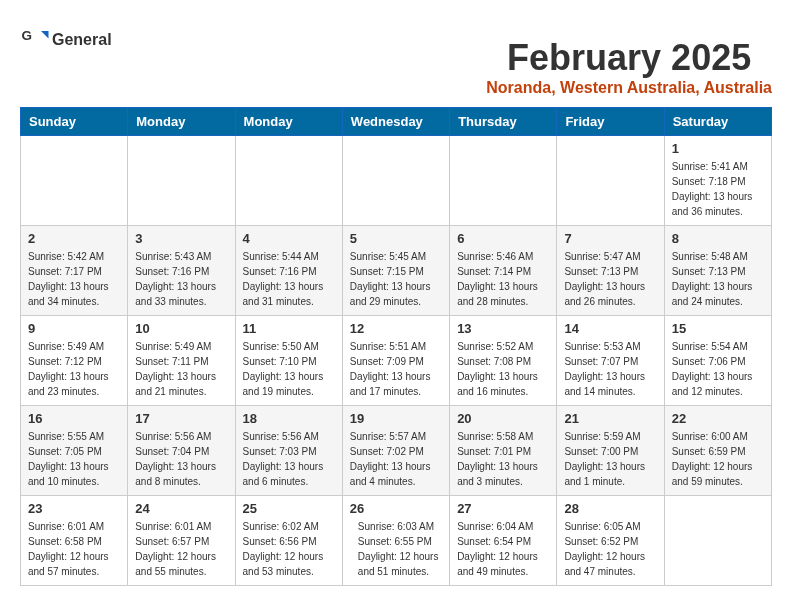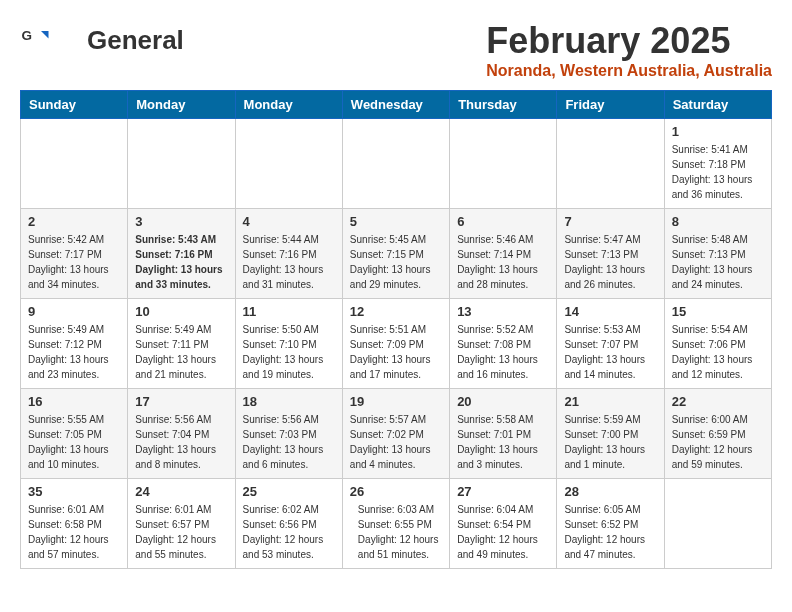--- a/index.html
+++ b/index.html
@@ -15,34 +15,34 @@
       justify-content: space-between;
       align-items: flex-start;
       margin-bottom: 10px;
     }
     .logo {
       display: flex;
       align-items: center;
       margin-top: 5px;
     }
     .logo-text {
-      font-size: 26px;
+      font-size: 16px;
       font-weight: bold;
       color: #333;
       line-height: 1.1;
-      margin-left: 35px;
     }
     .logo-text .blue { color: #1565c0; }
     .logo-icon {
       width: 30px;
       height: 30px;
       margin-right: 2px;
     }
     .title-section {
-      text-align: left;
+      text-align: center;
+      margin-top: 17px;
     }
     .calendar-title {
       font-size: 36px;
       font-weight: bold;
       color: #333;
     }
     .calendar-subtitle {
       font-size: 16px;
       color: #c2410c;
       font-weight: bold;
@@ -138,21 +138,21 @@
       <tr>
         <td>
           <span class="day-number">2</span>
           <div class="day-info" style="white-space: pre-line;">Sunrise: 5:42 AM
 Sunset: 7:17 PM
 Daylight: 13 hours
 and 34 minutes.</div>
         </td>
         <td>
           <span class="day-number">3</span>
-          <div class="day-info" style="white-space: pre-line; font-weight: bold;">Sunrise: 5:43 AM
+          <div class="day-info" style="white-space: pre-line;">Sunrise: 5:43 AM
 Sunset: 7:16 PM
 Daylight: 13 hours
 and 33 minutes.</div>
         </td>
         <td>
           <span class="day-number">4</span>
           <div class="day-info" style="white-space: pre-line;">Sunrise: 5:44 AM
 Sunset: 7:16 PM
 Daylight: 13 hours
 and 31 minutes.</div>
@@ -283,21 +283,21 @@
         <td>
           <span class="day-number">22</span>
           <div class="day-info" style="white-space: pre-line;">Sunrise: 6:00 AM
 Sunset: 6:59 PM
 Daylight: 12 hours
 and 59 minutes.</div>
         </td>
       </tr>
       <tr>
         <td>
-          <span class="day-number">35</span>
+          <span class="day-number">23</span>
           <div class="day-info" style="white-space: pre-line;">Sunrise: 6:01 AM
 Sunset: 6:58 PM
 Daylight: 12 hours
 and 57 minutes.</div>
         </td>
         <td>
           <span class="day-number">24</span>
           <div class="day-info" style="white-space: pre-line;">Sunrise: 6:01 AM
 Sunset: 6:57 PM
 Daylight: 12 hours

